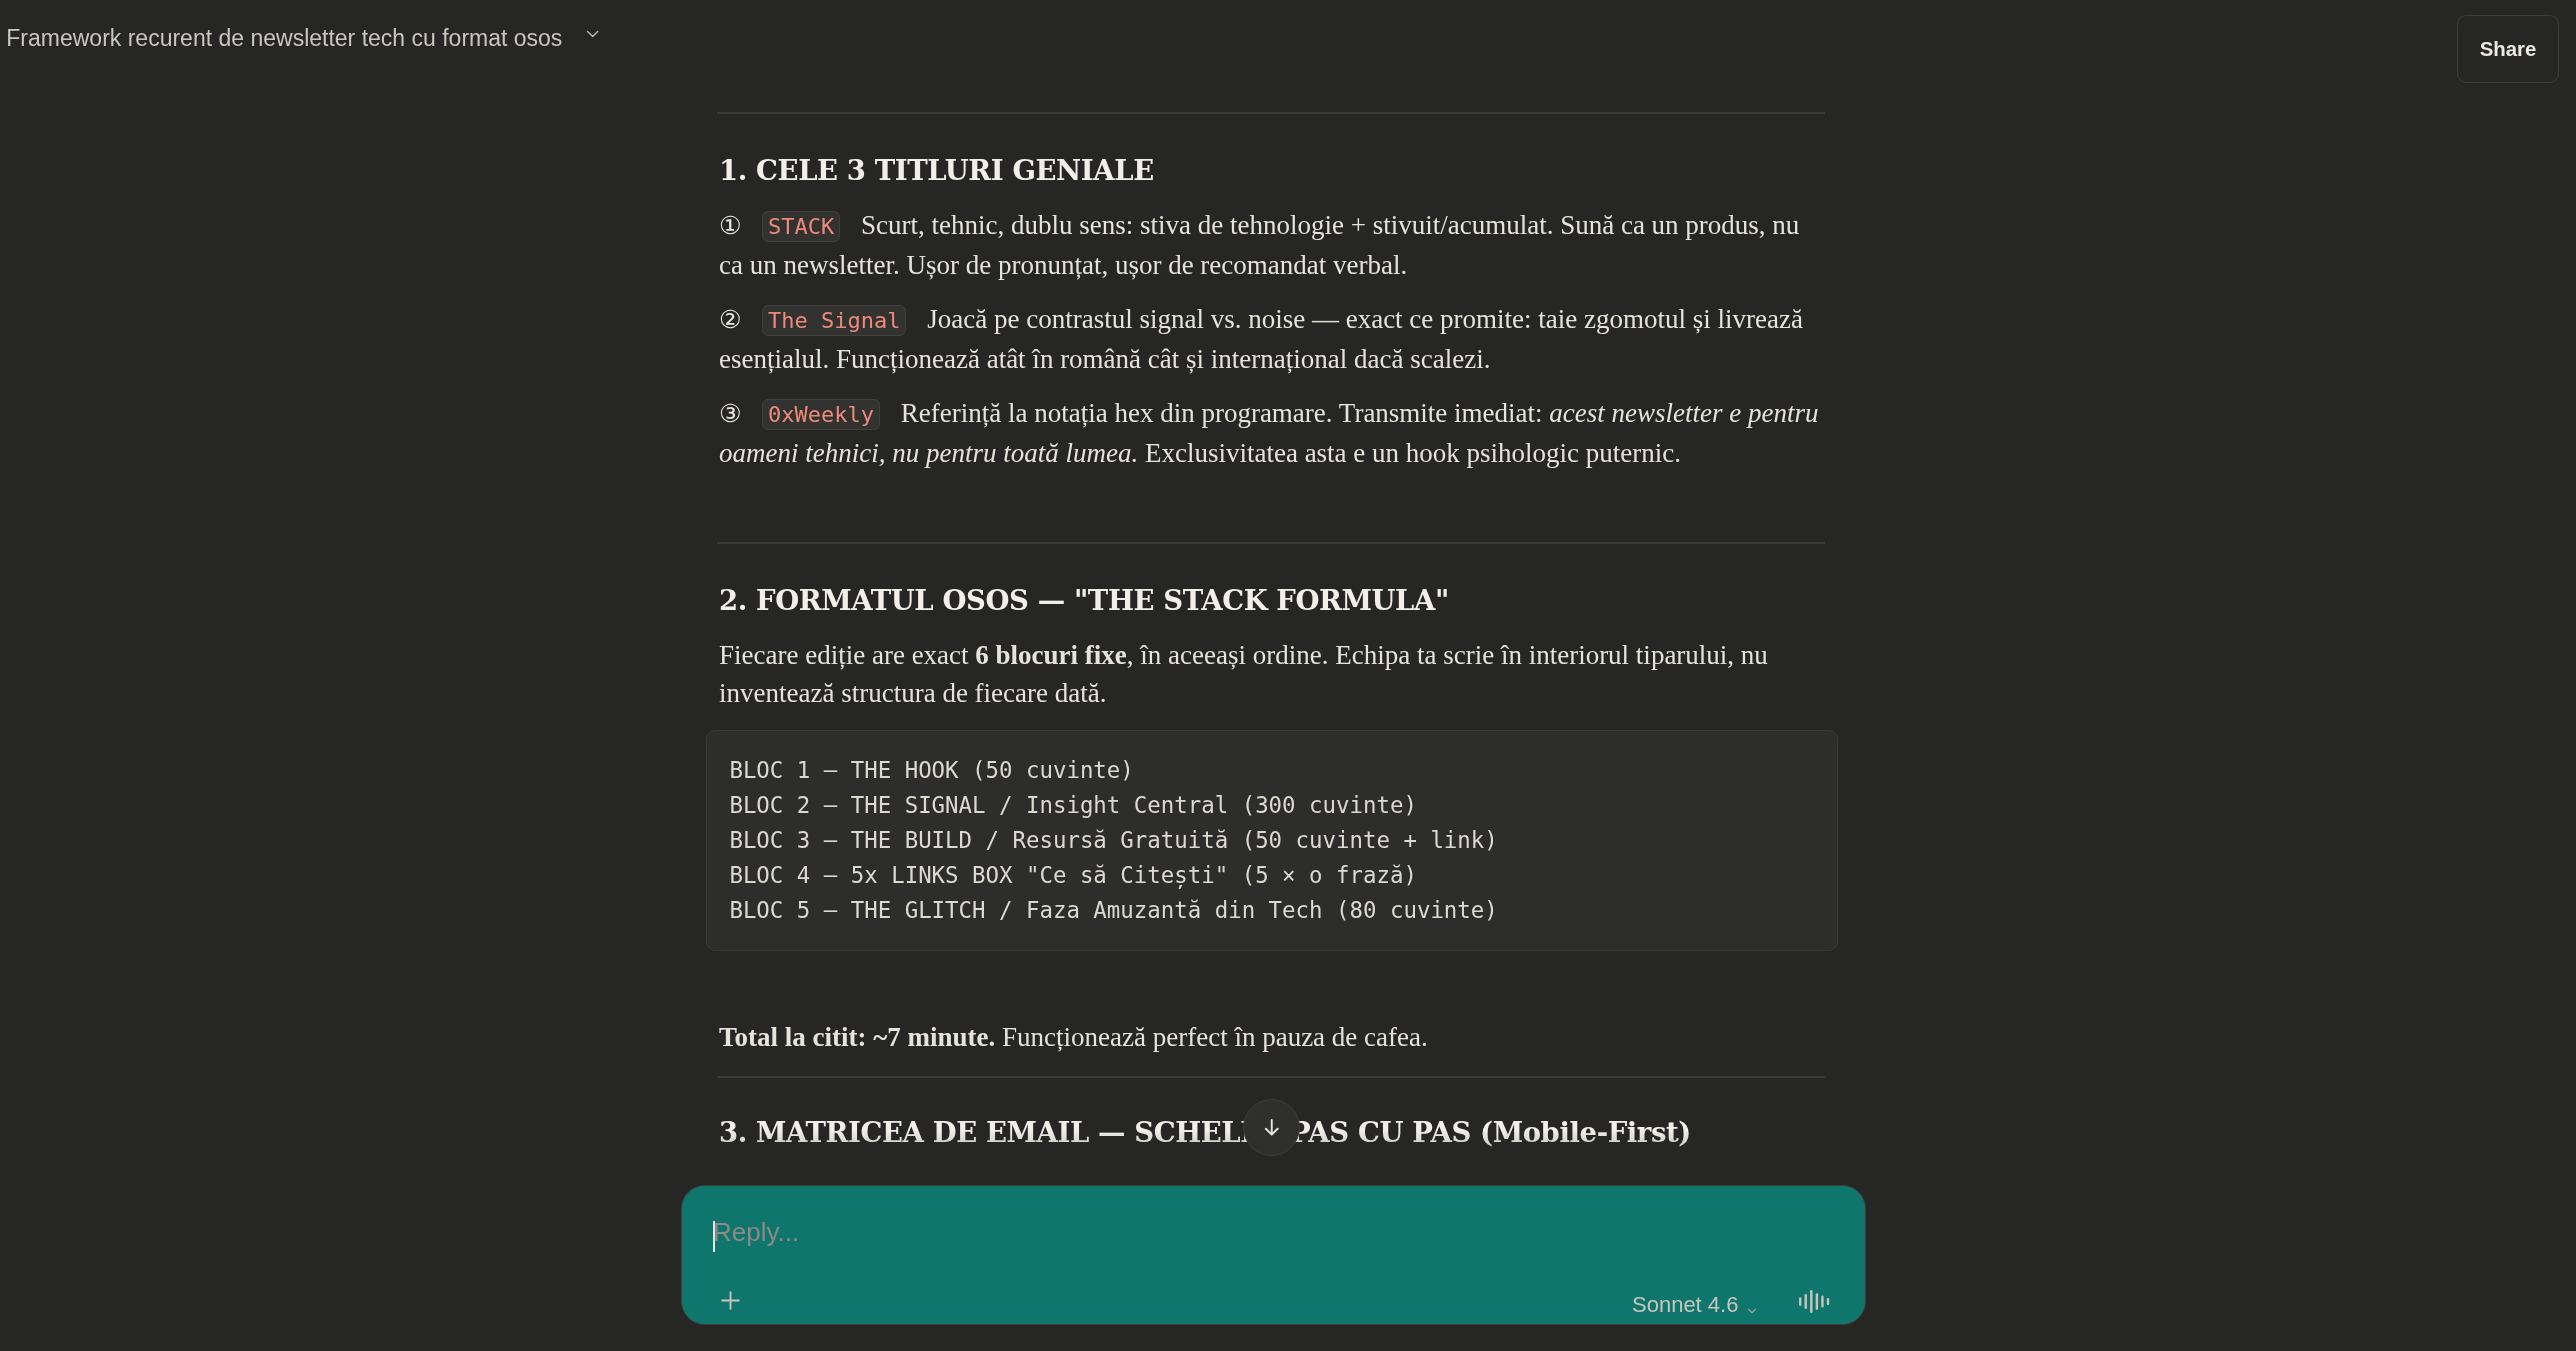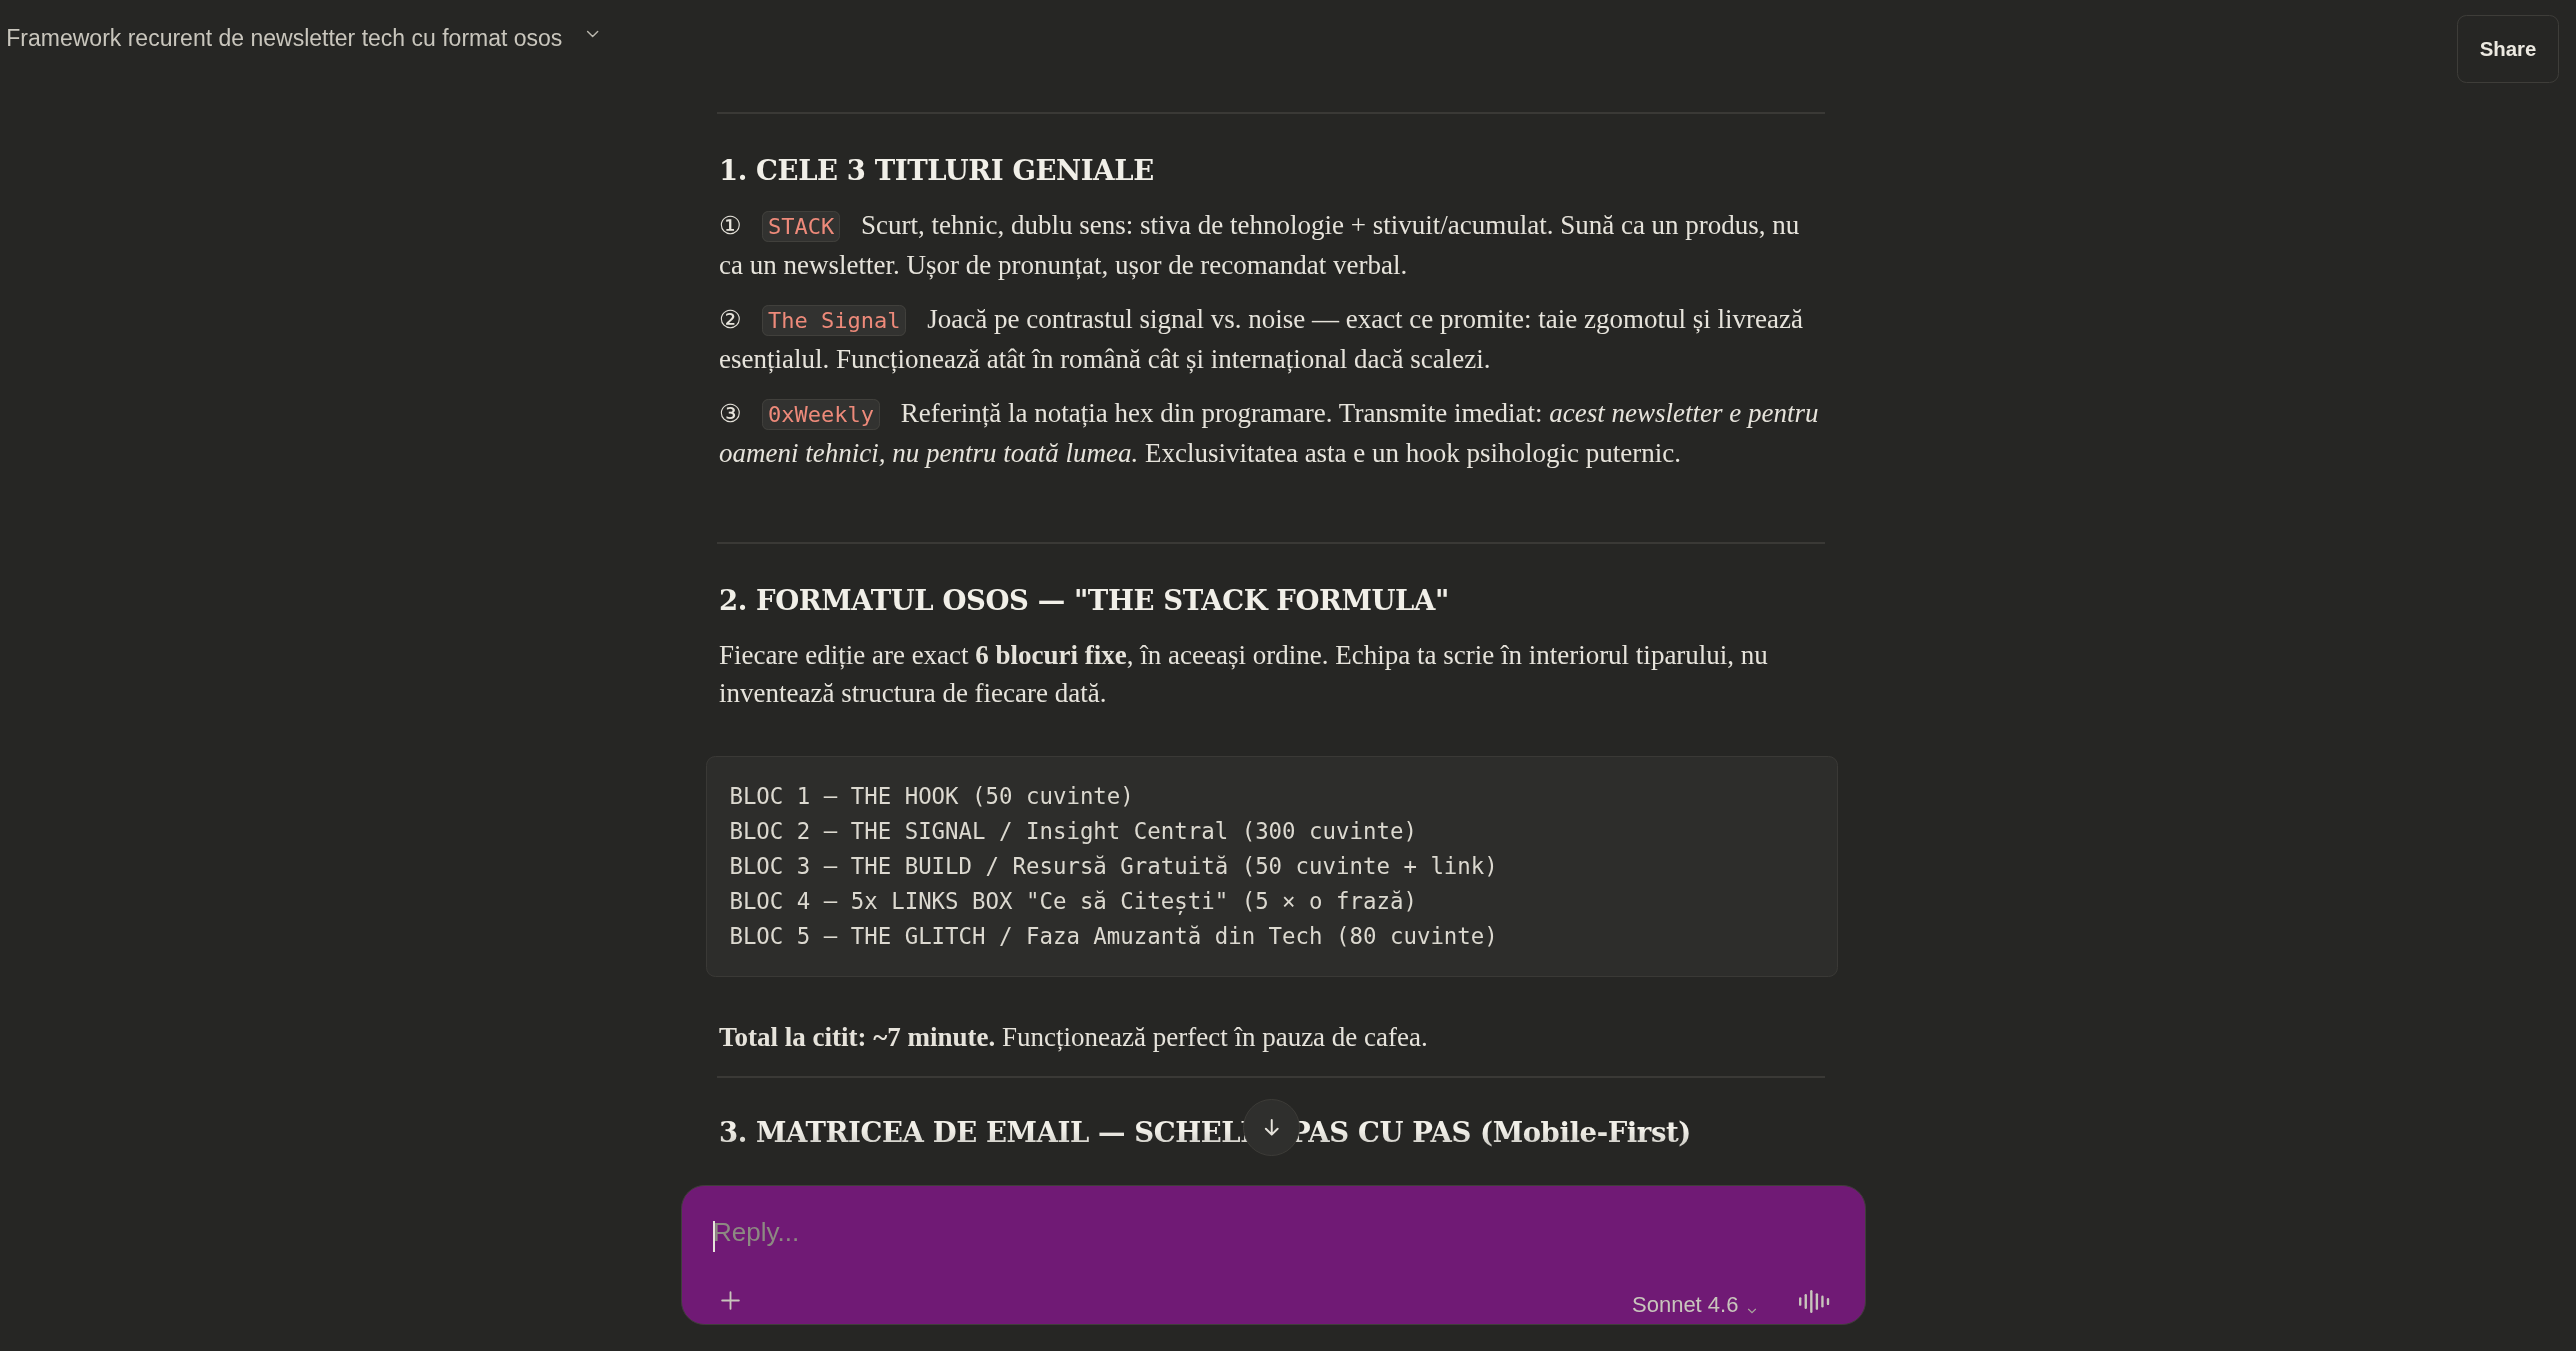--- a/index.html
+++ b/index.html
@@ -69,21 +69,21 @@
   .scroll-down {
     position: absolute; left: 1243px; top: 1099px;
     width: 57px; height: 57px; border-radius: 50%;
     background: #2f2f2d; border: 1.6px solid #3d3c38;
     display: flex; align-items: center; justify-content: center;
     z-index: 6;
   }
   .composer {
     position: absolute; left: 681px; top: 1185px;
     width: 1185px; height: 140px;
-    background: #701a75; border: 1.6px solid #3f3e3a; border-radius: 23.5px;
+    background: #0f766e; border: 1.6px solid #3f3e3a; border-radius: 23.5px;
     z-index: 7;
   }
   .composer-fade {
     position: absolute; left: 0; top: 1130px; width: 2576px; height: 221px;
     background: linear-gradient(to bottom, rgba(38,38,36,0) 0%, rgba(38,38,36,1) 40%);
     z-index: 4;
   }
   .reply-input {
     position: absolute; left: 31px; top: 31px; width: 1115px;
     background: transparent; border: none; outline: none;
@@ -147,21 +147,21 @@
   </p>
 
   <div class="hr" style="position:absolute;top:460px;"></div>
 
   <h2 style="position:absolute;top:502px;">2. FORMATUL OSOS — "THE STACK FORMULA"</h2>
 
   <p class="body" style="position:absolute;top:554px;width:1107px;">
     <span>Fiecare ediție are exact </span><strong>6 blocuri fixe</strong><span>, în aceeași ordine. Echipa ta scrie în interiorul tiparului, nu inventează structura de fiecare dată.</span>
   </p>
 
-  <div class="codeblock" style="top:674px;">
+  <div class="codeblock" style="top:648px;">
     <div>BLOC 1 — THE HOOK (50 cuvinte)</div>
     <div>BLOC 2 — THE SIGNAL / Insight Central (300 cuvinte)</div>
     <div>BLOC 3 — THE BUILD / Resursă Gratuită (50 cuvinte + link)</div>
     <div>BLOC 4 — 5x LINKS BOX "Ce să Citești" (5 × o frază)</div>
     <div>BLOC 5 — THE GLITCH / Faza Amuzantă din Tech (80 cuvinte)</div>
   </div>
 
   <p class="body" style="position:absolute;top:920px;width:1107px;margin-top:16px;">
     <strong>Total la citit: ~7 minute.</strong><span> Funcționează perfect în pauza de cafea.</span>
   </p>

